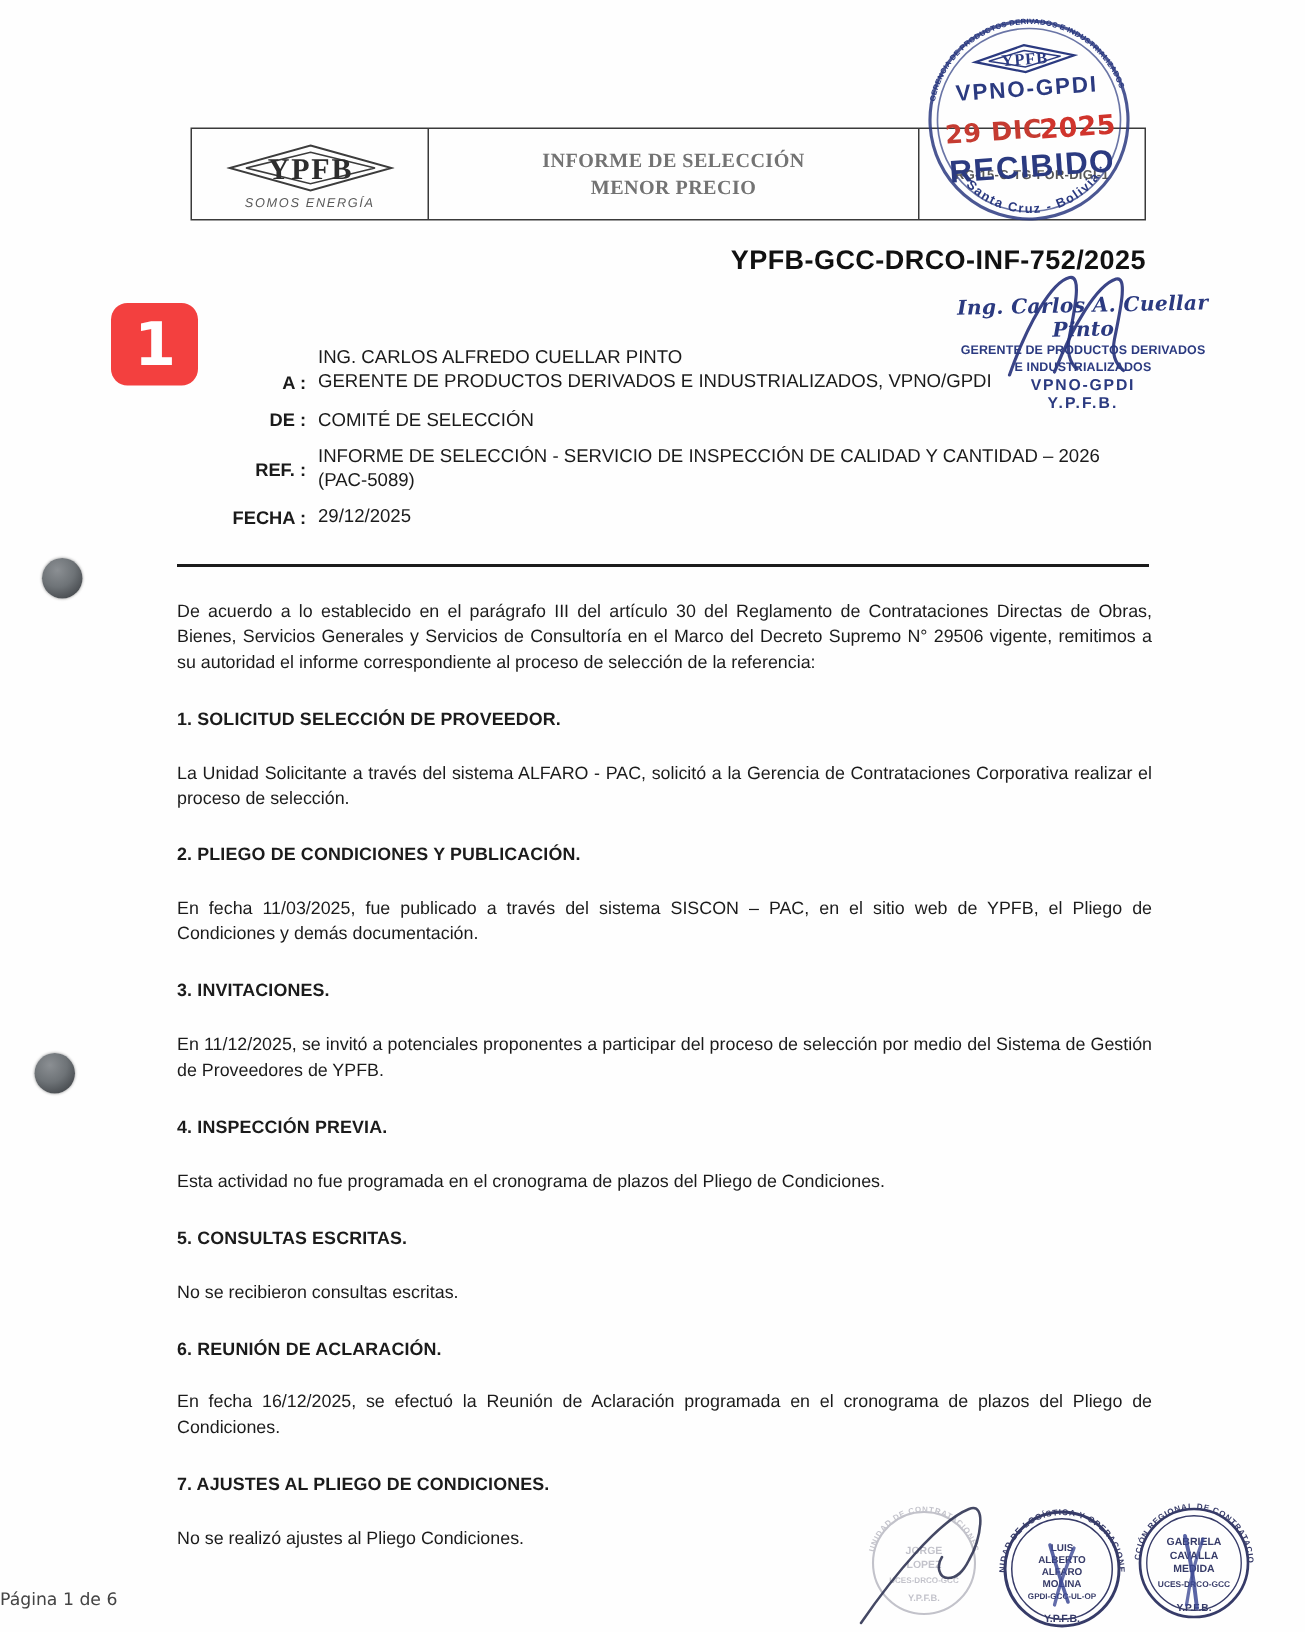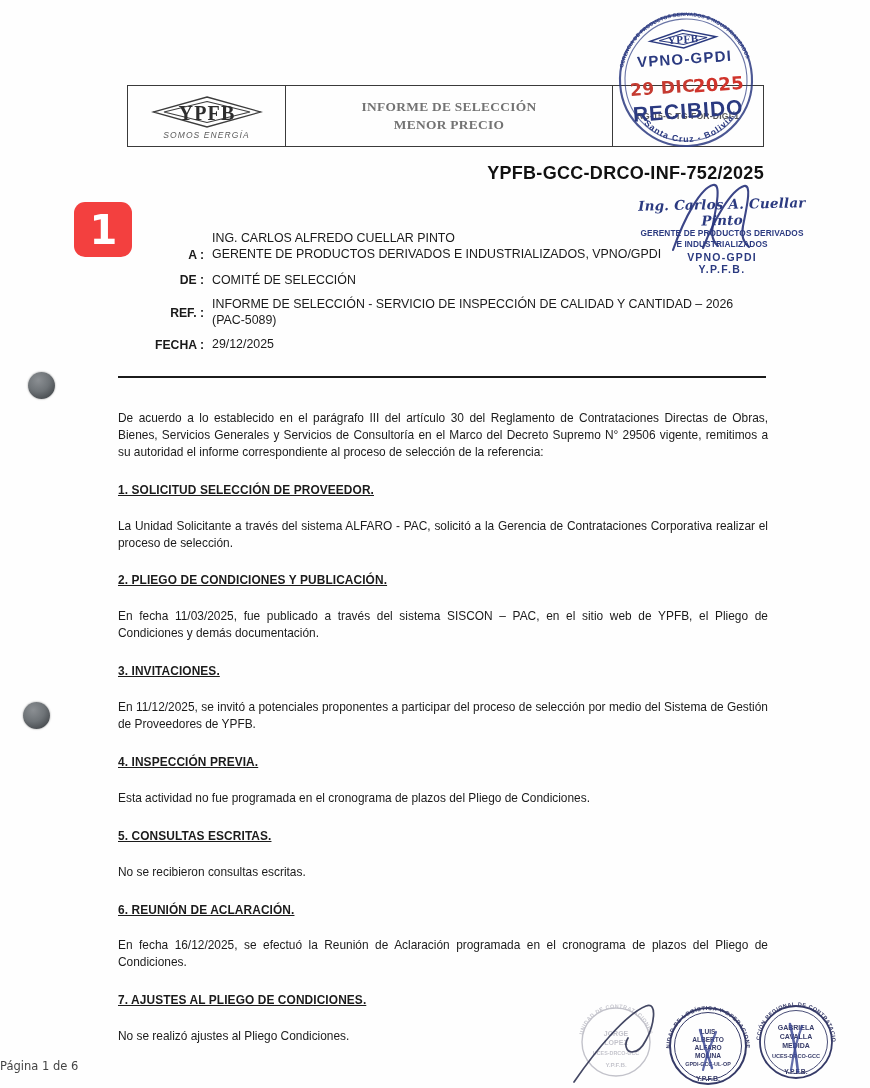--- a/index.html
+++ b/index.html
@@ -162,29 +162,28 @@
   #body-content {
     position: absolute;
     left: 118px; top: 399px;
     width: 650px;
     font-size: 11.9px;
     line-height: 1.42;
     color: #1b1b1b;
     text-align: justify;
   }
   #body-content p.para {
-    margin: 11px 0 21px 0;
+    margin: 0 0 21px 0;
     text-align: justify;
   }
   #body-content h3.sec {
     margin: 0 0 19px 0;
     font-size: 11.9px;
     font-weight: bold;
     letter-spacing: .1px;
-    text-decoration: underline;
   }
 
   
   #page-footer {
     position: absolute;
     left: 0; top: 1059px;
     width: 870px;
     font-size: 11.5px;
     color: #444;
     font-family: "DejaVu Sans", sans-serif;

